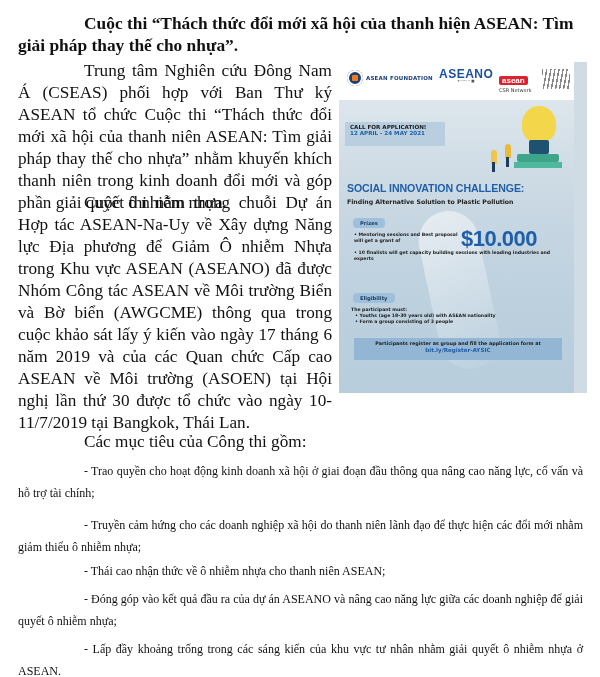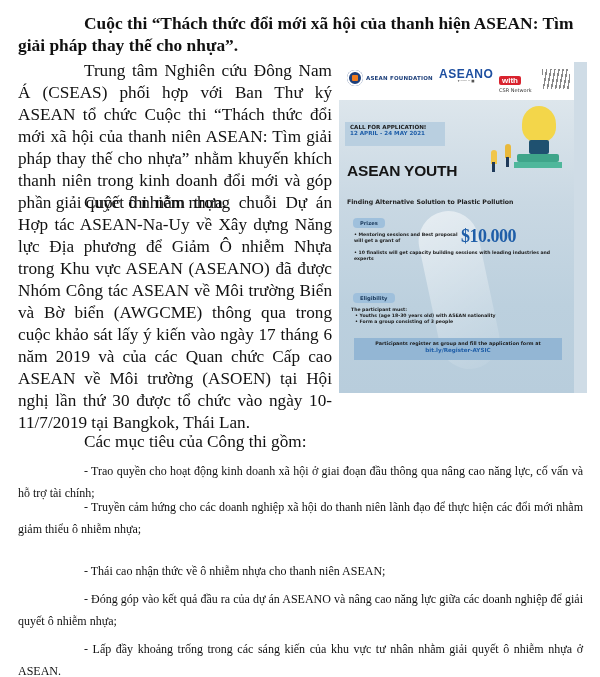--- a/index.html
+++ b/index.html
@@ -46,56 +46,56 @@
   .leg { position:absolute; width:3px; height:10px; background:#1f3a5a; }
   .ay { position:absolute; left:8px; top:62px; font-size:15.5px; font-weight:bold; color:#151515; font-family:"Liberation Sans",sans-serif; letter-spacing:-0.2px;}
   .sic { position:absolute; left:8px; top:82px; font-size:10.6px; font-weight:bold; color:#1f5ea8; font-family:"Liberation Sans",sans-serif; letter-spacing:-0.1px;}
   .fas { position:absolute; left:8px; top:98px; font-size:6.2px; font-weight:bold; color:#222; }
   .tag { position:absolute; background:#9fc0dc; color:#1b3a5c; font-size:5.2px; font-weight:bold; padding:2px 7px; border-radius:4px; }
   .tag-prizes { left:14px; top:118px; }
   .tag-elig { left:14px; top:193px; }
   .ptxt { position:absolute; font-size:4.6px; color:#1b1b1b; line-height:6px; font-weight:bold; }
   .pr1 { left:15px; top:132px; width:110px; }
   .pr2 { left:15px; top:150px; width:210px; }
-  .amount { position:absolute; left:122px; top:126px; font-size:18px; font-weight:bold; color:#1f5ea8; font-family:Liberation Serif, serif; letter-spacing:-0.5px; }
+  .amount { position:absolute; left:122px; top:126px; font-size:22px; font-weight:bold; color:#1f5ea8; font-family:Liberation Sans, sans-serif; letter-spacing:-0.5px; }
   .el0 { left:12px; top:207px; }
   .el1 { left:16px; top:213px; width:210px; }
   .el2 { left:16px; top:219px; width:210px; }
   .reg { position:absolute; left:15px; top:238px; width:208px; height:22px; background:#93b6d4; text-align:center; box-sizing:border-box; padding-top:3px; }
   .reg-1 { font-size:4.8px; font-weight:bold; color:#1b1b1b; }
   .reg-2 { font-size:5.6px; font-weight:bold; color:#1f5ea8; margin-top:1px; }
 </style>
 </head>
 <body>
 
 <div class="doc">
   <div class="title">Cuộc thi “Thách thức đổi mới xã hội của thanh hiện ASEAN: Tìm giải pháp thay thế cho nhựa”.</div>
 
   <div class="para p1">Trung tâm Nghiên cứu Đông Nam Á (CSEAS) phối hợp với Ban Thư ký ASEAN tổ chức Cuộc thi “Thách thức đổi mới xã hội của thanh niên ASEAN: Tìm giải pháp thay thế cho nhựa” nhằm khuyến khích thanh niên trong kinh doanh đổi mới và góp phần giải quyết ô nhiễm nhựa.</div>
   <div class="para p2">Cuộc thi nằm trong chuỗi Dự án Hợp tác ASEAN-Na-Uy về Xây dựng Năng lực Địa phương để Giảm Ô nhiễm Nhựa trong Khu vực ASEAN (ASEANO) đã được Nhóm Công tác ASEAN về Môi trường Biển và Bờ biển (AWGCME) thông qua trong cuộc khảo sát lấy ý kiến vào ngày 17 tháng 6 năm 2019 và của các Quan chức Cấp cao ASEAN về Môi trường (ASOEN) tại Hội nghị lần thứ 30 được tổ chức vào ngày 10-11/7/2019 tại Bangkok, Thái Lan.</div>
   <div class="para p3">Các mục tiêu của Công thi gồm:</div>
 
   <div class="bl" style="top:460px">- Trao quyền cho hoạt động kinh doanh xã hội ở giai đoạn đầu thông qua nâng cao năng lực, cố vấn và hỗ trợ tài chính;</div>
-  <div class="bl" style="top:496px">- Truyền cảm hứng cho các doanh nghiệp xã hội do thanh niên lãnh đạo để thực hiện các đổi mới nhằm giảm thiểu ô nhiễm nhựa;</div>
+  <div class="bl" style="top:514px">- Truyền cảm hứng cho các doanh nghiệp xã hội do thanh niên lãnh đạo để thực hiện các đổi mới nhằm giảm thiểu ô nhiễm nhựa;</div>
   <div class="bl" style="top:560px">- Thái cao nhận thức về ô nhiễm nhựa cho thanh niên ASEAN;</div>
   <div class="bl" style="top:588px">- Đóng góp vào kết quả đầu ra của dự án ASEANO và nâng cao năng lực giữa các doanh nghiệp để giải quyết ô nhiễm nhựa;</div>
   <div class="bl" style="top:638px">- Lấp đầy khoảng trống trong các sáng kiến của khu vực tư nhân nhằm giải quyết ô nhiễm nhựa ở ASEAN.</div>
 
   <div class="poster">
     <div class="poster-head">
       <div class="logo-af">
         <span class="gear"></span>
         <span class="af-text">ASEAN FOUNDATION</span>
       </div>
       <div class="logo-aseano">
         <div class="aseano-text">ASEANO</div>
         <div class="aseano-sub">▾ ─── ─ ■</div>
       </div>
       <div class="logo-csr">
-        <span class="csr-asean">with</span>
+        <span class="csr-asean">asean</span>
         <div class="csr-net">CSR Network</div>
         <span class="csr-lines"></span>
       </div>
     </div>
 
     <div class="poster-body">
       <div class="wave"></div>
       <div class="cfa">
         <div class="cfa-1">CALL FOR APPLICATION!</div>
         <div class="cfa-2">12 APRIL - 24 MAY 2021</div>
@@ -105,21 +105,21 @@
       <div class="bulb-base"></div>
       <div class="desk"></div>
       <div class="desk2"></div>
       <div class="people">
         <span class="person" style="left:2px;top:10px"></span>
         <span class="leg" style="left:3px;top:22px"></span>
         <span class="person" style="left:16px;top:4px;background:#e9b93c"></span>
         <span class="leg" style="left:17px;top:17px"></span>
       </div>
 
-      <div class="ay">ASEAN YOUTH</div>
+      <div class="sic">SOCIAL INNOVATION CHALLENGE:</div>
       <div class="fas">Finding Alternative Solution to Plastic Pollution</div>
 
       <div class="tag tag-prizes">Prizes</div>
       <div class="ptxt pr1">• Mentoring sessions and Best proposal will get a grant of</div>
       <div class="amount">$10.000</div>
       <div class="ptxt pr2">• 10 finalists will get capacity building sessions with leading industries and experts</div>
 
       <div class="tag tag-elig">Eligibility</div>
       <div class="ptxt el0">The participant must:</div>
       <div class="ptxt el1">• Youths (age 18-30 years old) with ASEAN nationality</div>

